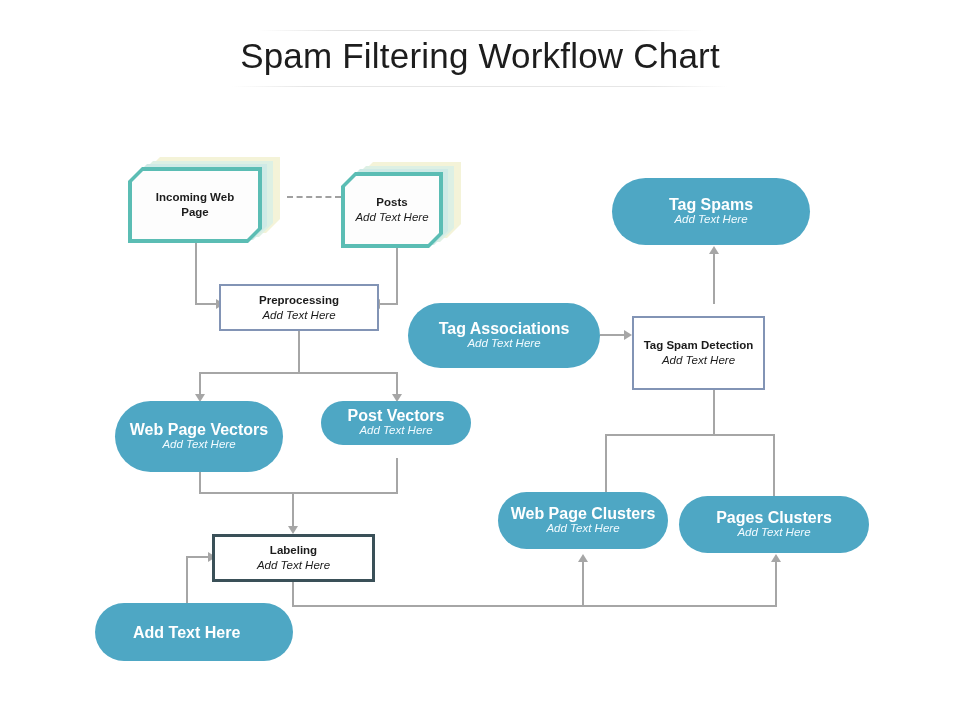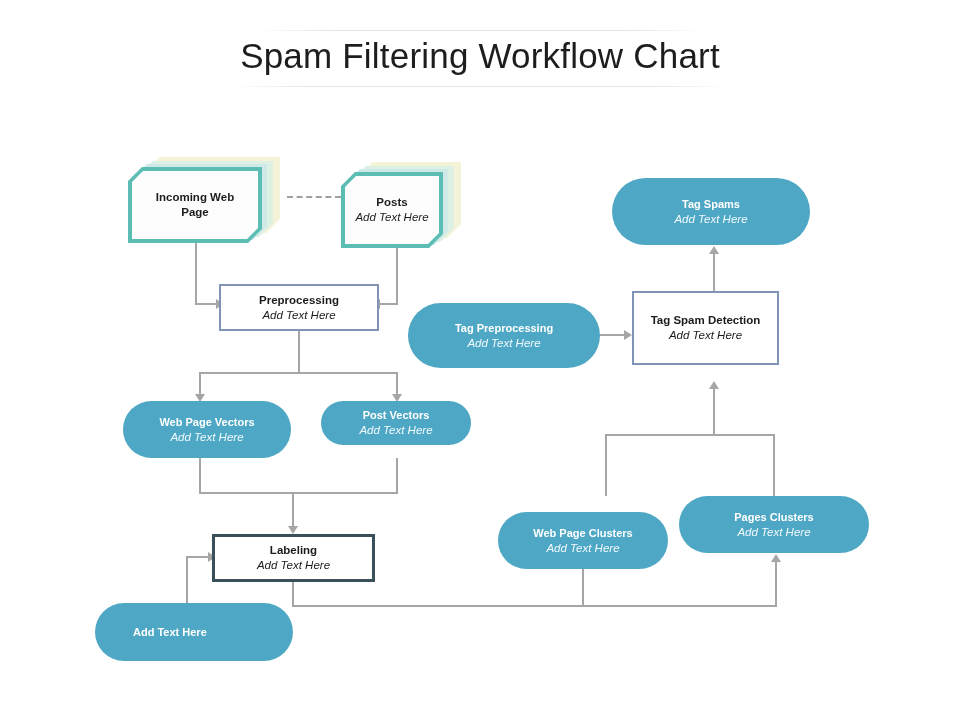--- a/index.html
+++ b/index.html
@@ -65,21 +65,21 @@
   .rectnode .sub{font-size:11.5px;color:#1b1b1b;line-height:15px;}
   .bd-blue{border:2px solid #8294b5;}
   .bd-slate{border:3px solid #3a5058;}
 
   
   .pill{
     position:absolute;background:#4ea7c4;border-radius:999px;
     display:flex;align-items:center;justify-content:center;text-align:center;
     color:#ffffff;
   }
-  .pill .ttl{font-size:11px;line-height:15px;color:#ffffff;}
+  .pill .ttl{font-size:16px;line-height:15px;color:#ffffff;}
   .pill .sub{font-size:11.5px;line-height:15px;color:#f2fbff;}
   .pill.left-pad{justify-content:flex-start;padding-left:38px;text-align:left;}
 
   
   .ln{position:absolute;background:#a6a6a6;}
   .lnh{height:2px;}
   .lnv{width:2px;}
   .dash{
     position:absolute;height:0;border-top:2px dashed #a0a0a0;
   }
@@ -172,21 +172,21 @@
     </div>
   </div>
 
   <div class="rectnode bd-blue" style="left:219px;top:284px;width:160px;height:47px;">
     <div>
       <span class="ttl">Preprocessing</span>
       <span class="sub">Add Text Here</span>
     </div>
   </div>
 
-  <div class="pill" style="left:123px;top:401px;width:168px;height:57px;">
+  <div class="pill" style="left:115px;top:401px;width:168px;height:71px;">
     <div>
       <span class="ttl">Web Page Vectors</span>
       <span class="sub">Add Text Here</span>
     </div>
   </div>
 
   <div class="pill" style="left:321px;top:401px;width:150px;height:44px;">
     <div>
       <span class="ttl">Post Vectors</span>
       <span class="sub">Add Text Here</span>
@@ -201,40 +201,40 @@
   </div>
 
   <div class="pill left-pad" style="left:95px;top:603px;width:160px;height:58px;">
     <div>
       <span class="ttl">Add Text Here</span>
     </div>
   </div>
 
   <div class="pill" style="left:408px;top:303px;width:192px;height:65px;">
     <div>
-      <span class="ttl">Tag Preprocessing</span>
-      <span class="sub">Add Text Here</span>
-    </div>
-  </div>
-
-  <div class="rectnode bd-blue" style="left:632px;top:291px;width:147px;height:74px;">
+      <span class="ttl">Tag Associations</span>
+      <span class="sub">Add Text Here</span>
+    </div>
+  </div>
+
+  <div class="rectnode bd-blue" style="left:632px;top:316px;width:133px;height:74px;">
     <div>
       <span class="ttl">Tag Spam Detection</span>
       <span class="sub">Add Text Here</span>
     </div>
   </div>
 
   <div class="pill" style="left:612px;top:178px;width:198px;height:67px;">
     <div>
       <span class="ttl">Tag Spams</span>
       <span class="sub">Add Text Here</span>
     </div>
   </div>
 
-  <div class="pill" style="left:498px;top:512px;width:170px;height:57px;">
+  <div class="pill" style="left:498px;top:492px;width:170px;height:57px;">
     <div>
       <span class="ttl">Web Page Clusters</span>
       <span class="sub">Add Text Here</span>
     </div>
   </div>
 
   <div class="pill" style="left:679px;top:496px;width:190px;height:57px;">
     <div>
       <span class="ttl">Pages Clusters</span>
       <span class="sub">Add Text Here</span>

